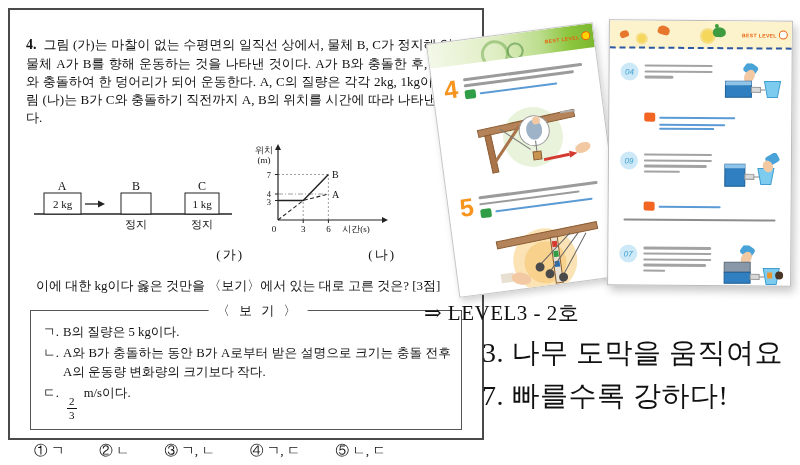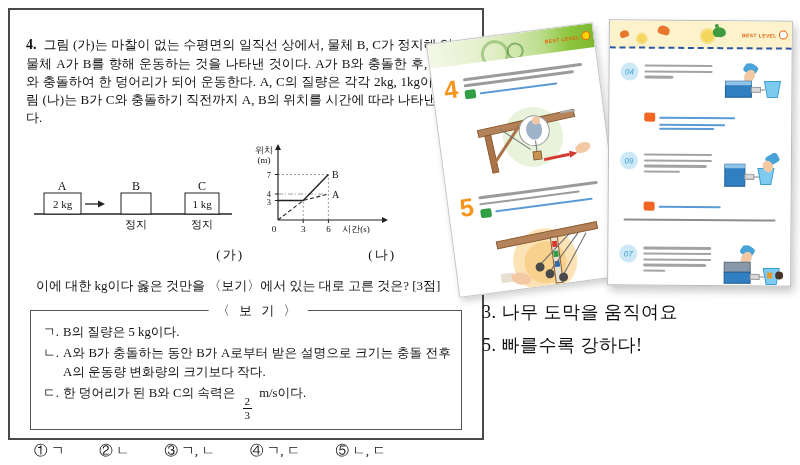--- a/index.html
+++ b/index.html
@@ -99,21 +99,21 @@
   .pillo { flex:0 0 60px; }
   .tip-block { margin:2px 0 0 24px; }
   .micro-row { height:2.4px; background:#8d8d8d; width:94%; margin:8px 0 0 4px; border-radius:1px; }
   .pr-footer { position:absolute; right:7px; bottom:6px; display:flex; align-items:center; gap:3px; }
   .pg-orange { width:5px; height:6px; background:#e8972e; }
   .pg-ball { width:8px; height:8px; background:#4a3524; border-radius:50%; }
 
   
   .level-caption { position:absolute; left:424px; top:303px; width:374px; }
   .cap-line { font-size:21px; line-height:1; margin-bottom:15px; white-space:nowrap; letter-spacing:.5px; }
-  .cap-line.indent { padding-left:58px; font-size:18px; }
+  .cap-line.indent { padding-left:58px; font-size:28px; }
 
   svg text { font-family:"Liberation Serif","DejaVu Serif",serif; fill:#111; }
 </style>
 </head>
 <body>
 
 <div class="question-panel">
 
   <p class="q-body"><span class="q-num">4.</span><span>그림 (가)는 마찰이 없는 수평면의 일직선 상에서, 물체 B, C가 정지해 있고 물체 A가 B를 향해 운동하는 것을 나타낸 것이다. A가 B와 충돌한 후, B는 C와 충돌하여 한 덩어리가 되어 운동한다. A, C의 질량은 각각 2kg, 1kg이다. 그림 (나)는 B가 C와 충돌하기 직전까지 A, B의 위치를 시간에 따라 나타낸 것이다.</span></p>
 
@@ -187,21 +187,20 @@
       <span class="bogi-label">ㄱ.</span>
       <span class="bogi-text">B의 질량은 5 kg이다.</span>
     </div>
     <div class="bogi-item">
       <span class="bogi-label">ㄴ.</span>
       <span class="bogi-text">A와 B가 충돌하는 동안 B가 A로부터 받은 설명으로 크기는 충돌 전후 A의 운동량 변화량의 크기보다 작다.</span>
     </div>
     <div class="bogi-item">
       <span class="bogi-label">ㄷ.</span>
       <span class="bogi-text">
-        <span>한 덩어리가 된 B와 C의 속력은</span>
         <span class="frac">
             <span class="num">2</span>
             <span class="den">3</span>
           </span>
         <span>m/s이다.</span>
       </span>
     </div>
   </div>
 
   <div class="choices">
@@ -389,15 +388,16 @@
 
     </div>
     <div class="pr-footer">
       <span class="pg-orange"></span>
       <span class="pg-ball"></span>
     </div>
   </div>
 </div>
 
 <div class="level-caption">
+  <div class="cap-line">⇒ LEVEL3 - 2호</div>
   <div class="cap-line indent">3. 나무 도막을 움직여요</div>
-  <div class="cap-line indent">5. 빠를수록 강하다!</div>
+  <div class="cap-line indent">7. 빠를수록 강하다!</div>
 </div>
 
 </body></html>

